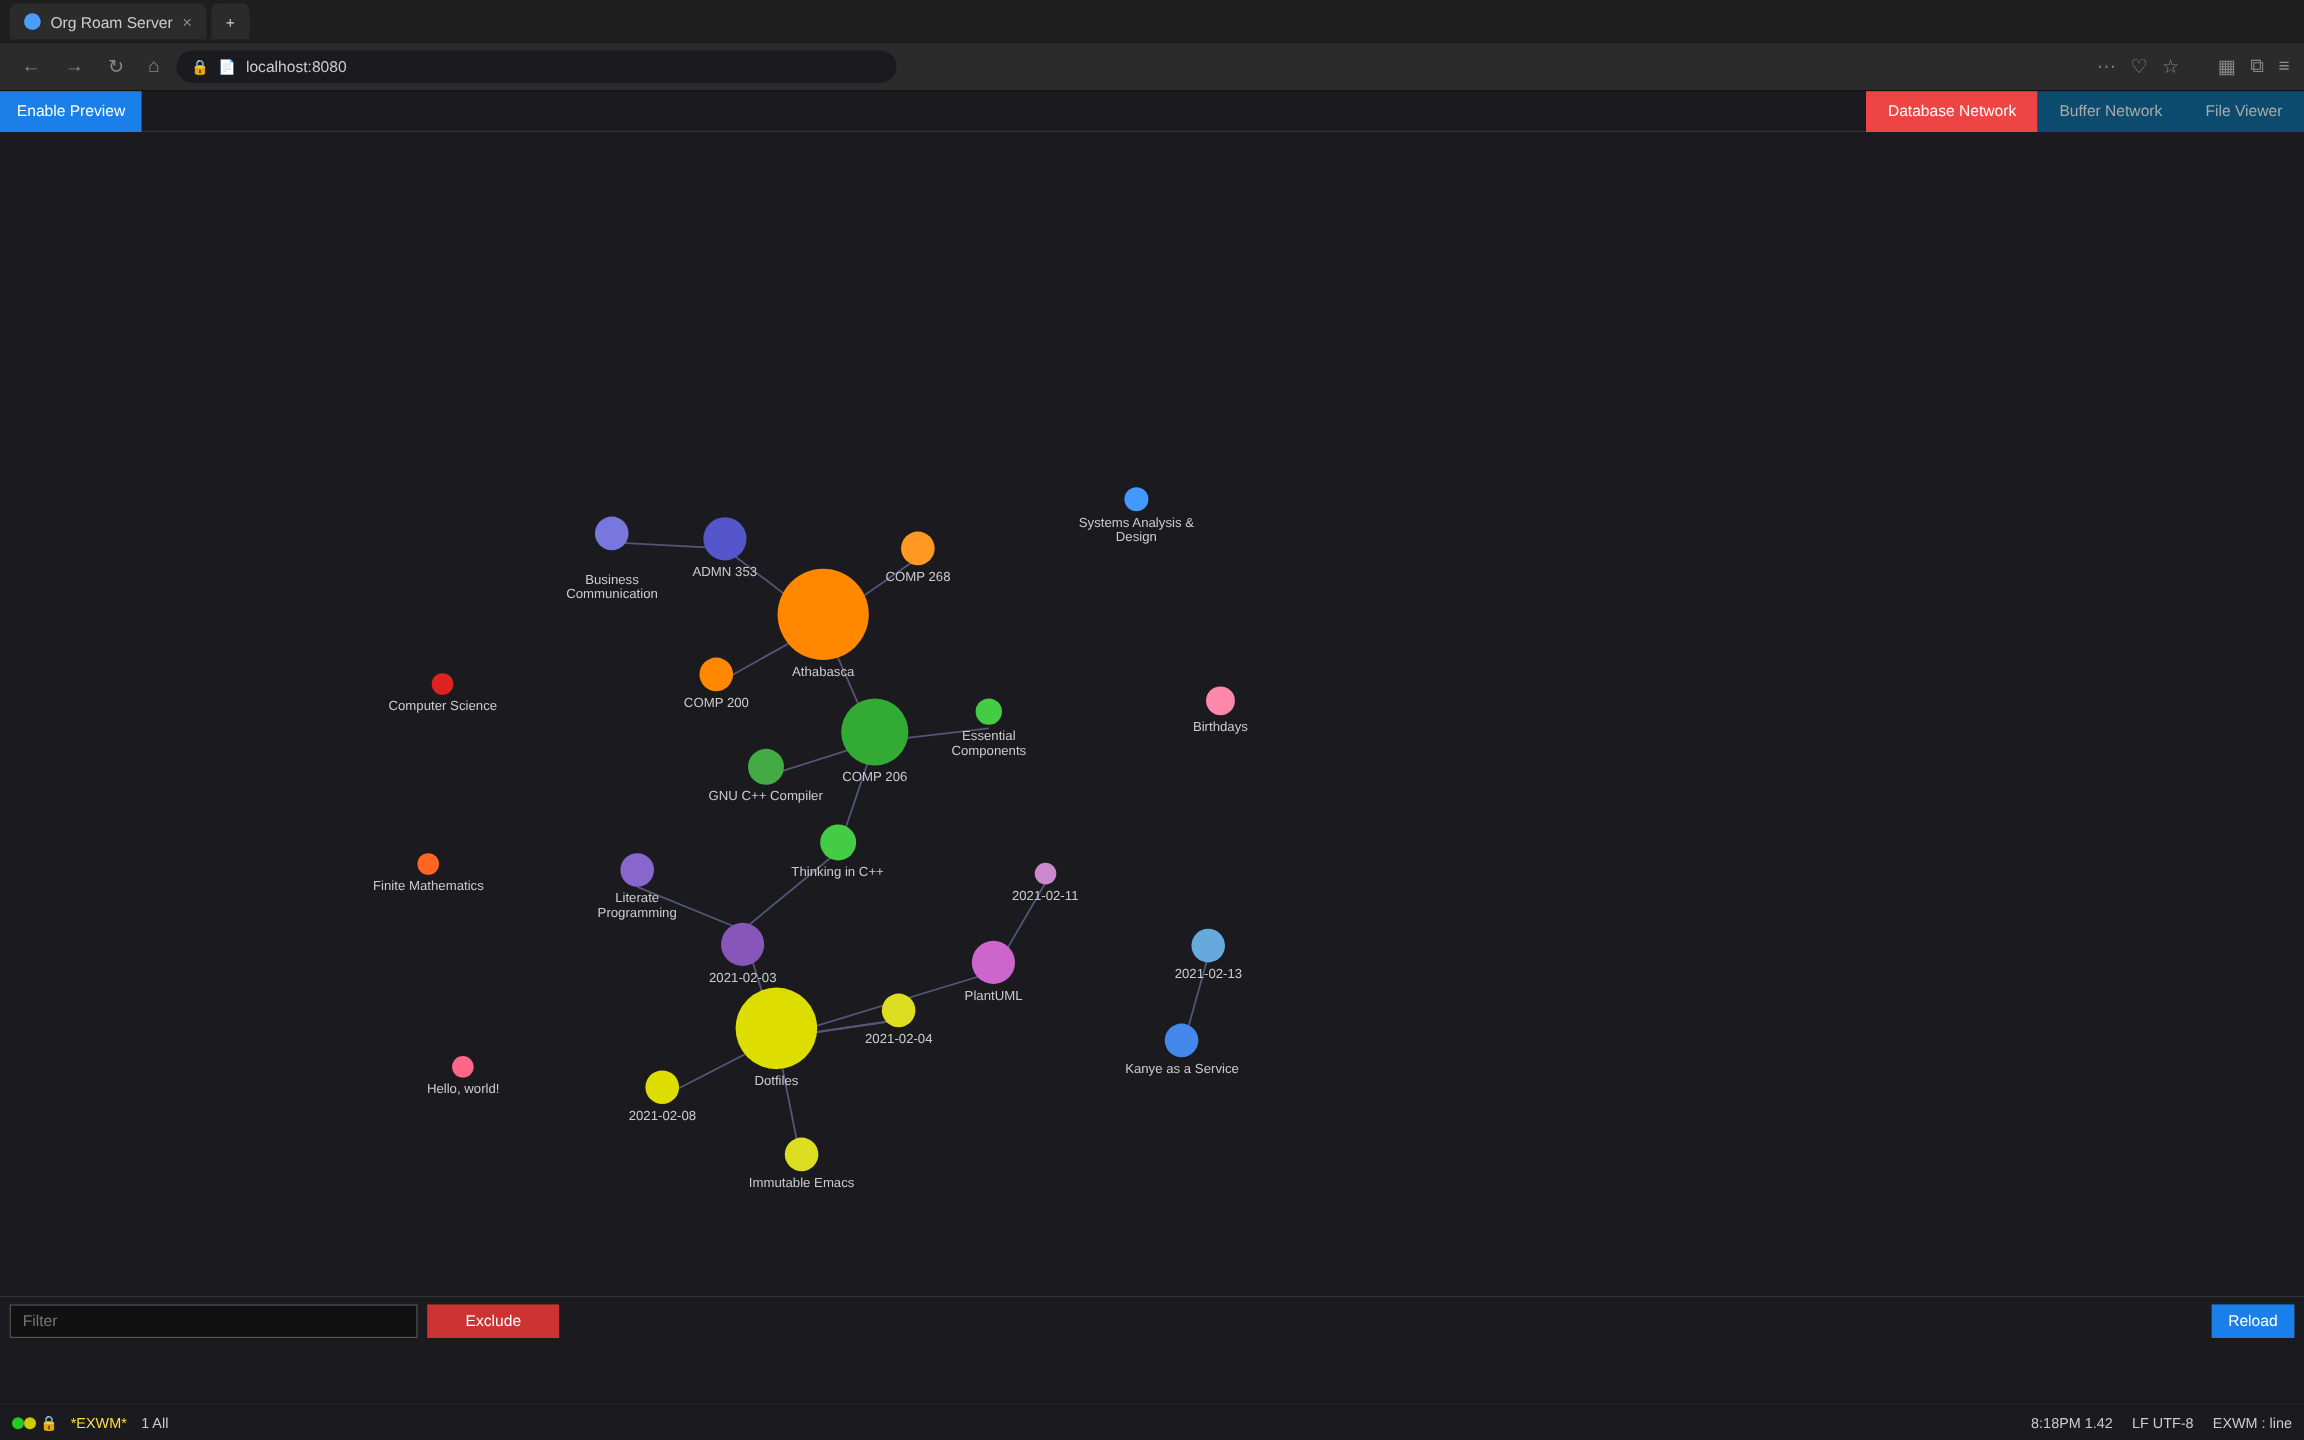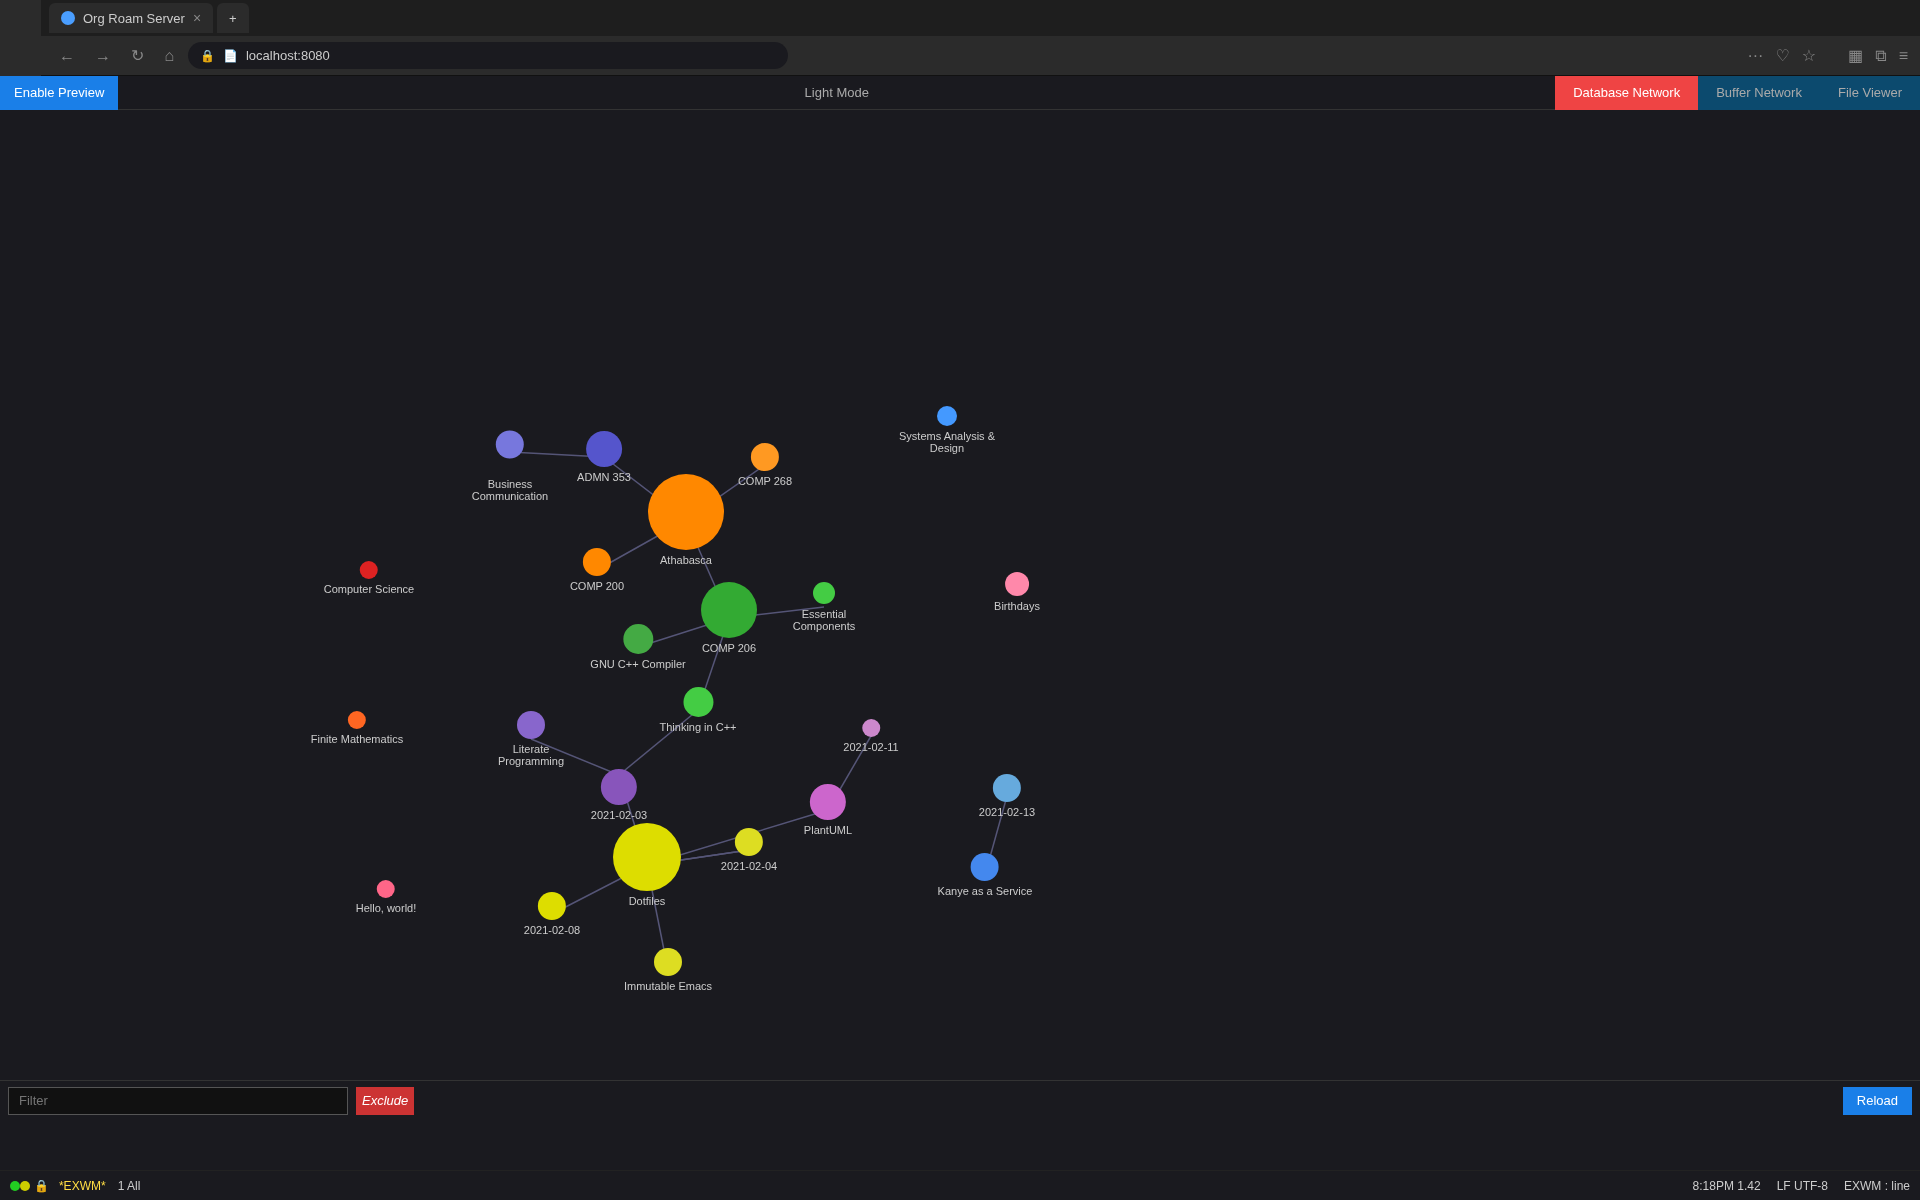--- a/index.html
+++ b/index.html
@@ -1,19 +1,19 @@
 <!DOCTYPE html>
 <html><head>
   <meta charset="utf-8">
   <style>
     * { margin: 0; padding: 0; box-sizing: border-box; }
     body { background: #1a1a1f; color: #ccc; font-family: Arial, sans-serif; font-size: 12px; width: 1920px; height: 1200px; overflow: hidden; }
 
     
-    .browser-chrome { background: #2b2b2b; padding-left: 41px; }
+    .browser-chrome { background: #2b2b2b; }
     .tab-bar { display: flex; align-items: center; height: 36px; background: #1e1e1e; padding: 0 8px; gap: 4px; }
     .tab { display: flex; align-items: center; background: #2b2b2b; border-radius: 6px 6px 0 0; padding: 0 12px; height: 30px; gap: 8px; font-size: 13px; color: #ccc; }
     .tab .favicon { width: 14px; height: 14px; background: #4a9eff; border-radius: 50%; }
     .tab .close-btn { font-size: 14px; color: #888; cursor: pointer; }
     .address-bar { display: flex; align-items: center; height: 40px; background: #2b2b2b; padding: 0 12px; gap: 8px; border-bottom: 1px solid #111; }
     .nav-btn { color: #888; font-size: 16px; cursor: pointer; padding: 4px 6px; }
     .address-input { flex: 1; background: #1a1a1f; border: none; color: #ccc; padding: 6px 12px; border-radius: 20px; font-size: 13px; display: flex; align-items: center; gap: 8px; max-width: 600px; }
     .address-text { font-size: 13px; color: #ccc; }
     .toolbar-right { margin-left: auto; display: flex; align-items: center; gap: 12px; color: #888; font-size: 16px; }
 
@@ -30,21 +30,21 @@
     .canvas-area { position: relative; width: 1920px; height: 1040px; background: #1a1a1f; overflow: hidden; }
 
     
     .node { position: absolute; display: flex; flex-direction: column; align-items: center; transform: translate(-50%, -50%); cursor: pointer; }
     .node-circle { border-radius: 50%; }
     .node-label { color: #ccc; font-size: 11px; text-align: center; margin-top: 4px; white-space: nowrap; max-width: 100px; }
 
     
     .bottom-bar { display: flex; align-items: center; height: 40px; background: #1a1a1f; border-top: 1px solid #333; padding: 0 8px; gap: 8px; position: absolute; bottom: 30px; width: 100%; }
     .filter-input { background: #111; border: 1px solid #555; color: #ccc; padding: 5px 10px; font-size: 13px; width: 340px; height: 28px; }
-    .btn-exclude { background: #cc3333; color: white; border: none; padding: 5px 6px; font-size: 13px; cursor: pointer; height: 28px; font-style: italic; }
+    .btn-exclude { background: #cc3333; color: white; border: none; padding: 5px 32px; font-size: 13px; cursor: pointer; height: 28px; }
     .btn-reload { background: #1a7fe8; color: white; border: none; padding: 5px 14px; font-size: 13px; cursor: pointer; height: 28px; position: absolute; right: 8px; }
 
     
     .status-bar { height: 30px; background: #1a1a1f; border-top: 1px solid #222; display: flex; align-items: center; padding: 0 10px; position: absolute; bottom: 0; width: 100%; }
     .status-dot-green { width: 10px; height: 10px; background: #22cc22; border-radius: 50%; }
     .status-dot-yellow { width: 10px; height: 10px; background: #cccc00; border-radius: 50%; }
     .status-lock { color: #88aaff; font-size: 12px; margin: 0 4px; }
     .status-exwm { color: #ffdd44; font-size: 12px; margin: 0 6px; }
     .status-all { color: #ccc; font-size: 12px; margin: 0 6px; }
     .status-right { margin-left: auto; color: #ccc; font-size: 12px; display: flex; gap: 16px; }
@@ -81,21 +81,20 @@
       <span>☆</span>
       <span style="margin-left:20px;">▦</span>
       <span>⧉</span>
       <span>≡</span>
     </div>
   </div>
 </div>
 
 <div class="app-toolbar">
   <button class="btn-enable-preview">Enable Preview</button>
-  <div class="btn-light-mode">Light Mode</div>
   <div class="nav-tabs">
     <div class="nav-tab active">
       <span>Database Network</span>
     </div>
     <div class="nav-tab inactive">
       <span>Buffer Network</span>
     </div>
     <div class="nav-tab inactive">
       <span>File Viewer</span>
     </div>

